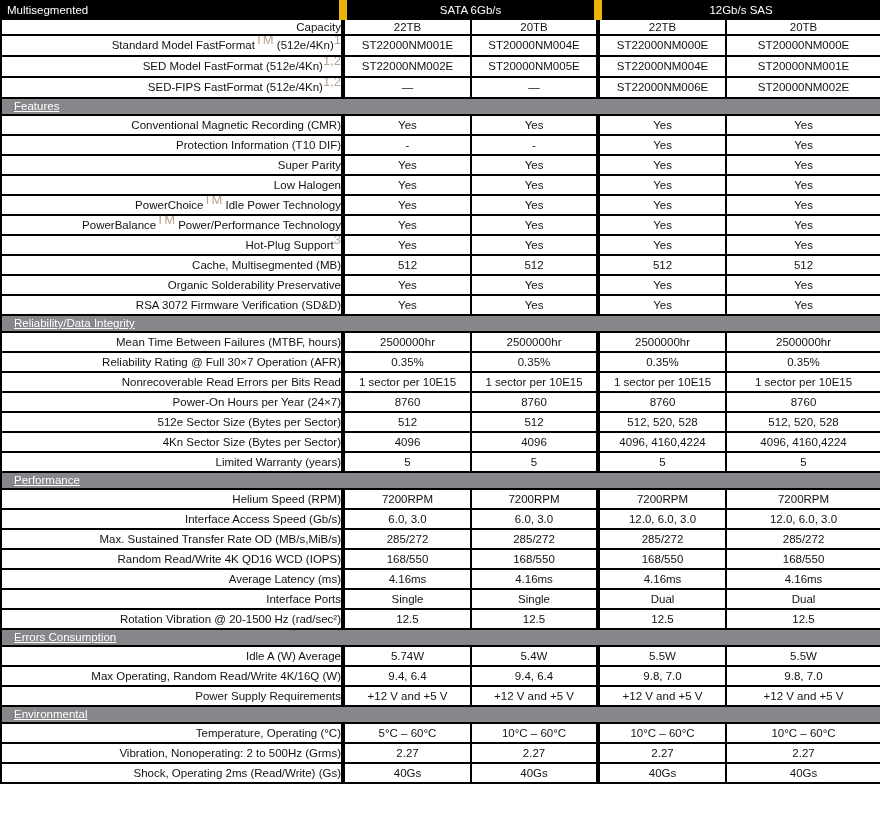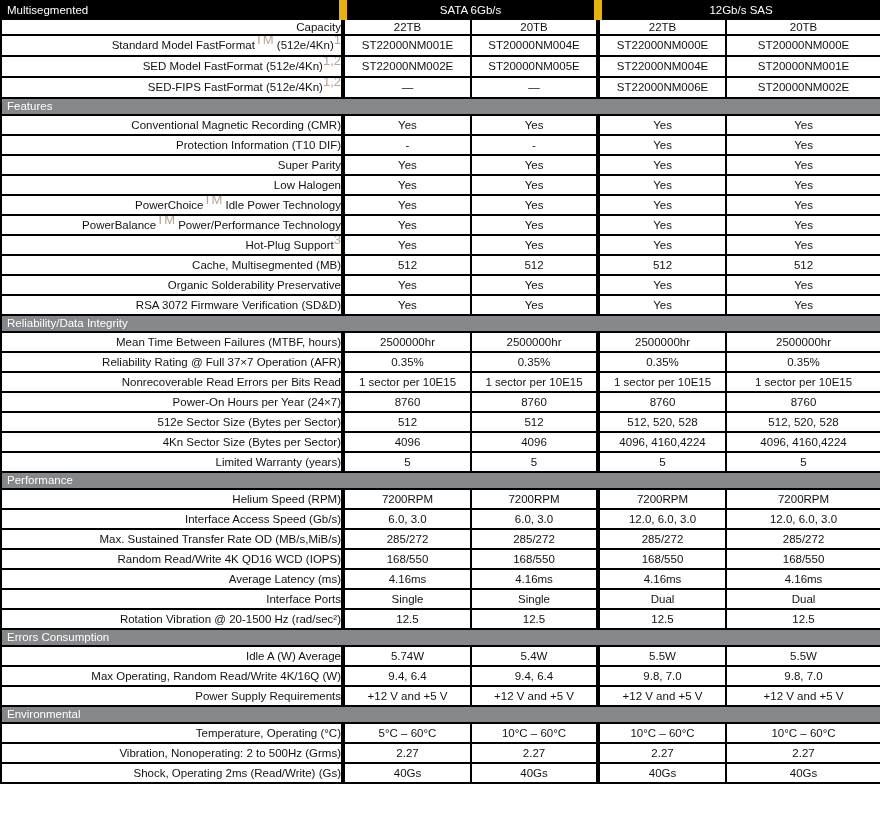--- a/index.html
+++ b/index.html
@@ -38,22 +38,23 @@
   }
   th.h-group {
     text-align: center;
     border-left: 8px solid #eab308;
   }
   
   tr.section-row td {
     background: var(--section-bg, #85878a);
     color: var(--section-text, #fff);
     text-align: left;
-    padding-left: 5px;
+    padding-left: 12px;
     height: 15px;
+    text-decoration: underline;
   }
   
   td.label-cell {
     text-align: right;
     padding-left: 5px;
   }
   td.value-cell {
     text-align: center;
   }
   td.col-v0, td.col-v2 {
@@ -193,21 +194,21 @@
           <td colspan="5">Reliability/Data Integrity</td>
         </tr>
         <tr class="row-data">
           <td class="label-cell">Mean Time Between Failures (MTBF, hours)</td>
           <td class="value-cell col-v0">2500000hr</td>
           <td class="value-cell col-v1">2500000hr</td>
           <td class="value-cell col-v2">2500000hr</td>
           <td class="value-cell col-v3">2500000hr</td>
         </tr>
         <tr class="row-data">
-          <td class="label-cell">Reliability Rating @ Full 37×7 Operation (AFR)</td>
+          <td class="label-cell">Reliability Rating @ Full 30×7 Operation (AFR)</td>
           <td class="value-cell col-v0">0.35%</td>
           <td class="value-cell col-v1">0.35%</td>
           <td class="value-cell col-v2">0.35%</td>
           <td class="value-cell col-v3">0.35%</td>
         </tr>
         <tr class="row-data">
           <td class="label-cell">Nonrecoverable Read Errors per Bits Read</td>
           <td class="value-cell col-v0">1 sector per 10E15</td>
           <td class="value-cell col-v1">1 sector per 10E15</td>
           <td class="value-cell col-v2">1 sector per 10E15</td>

